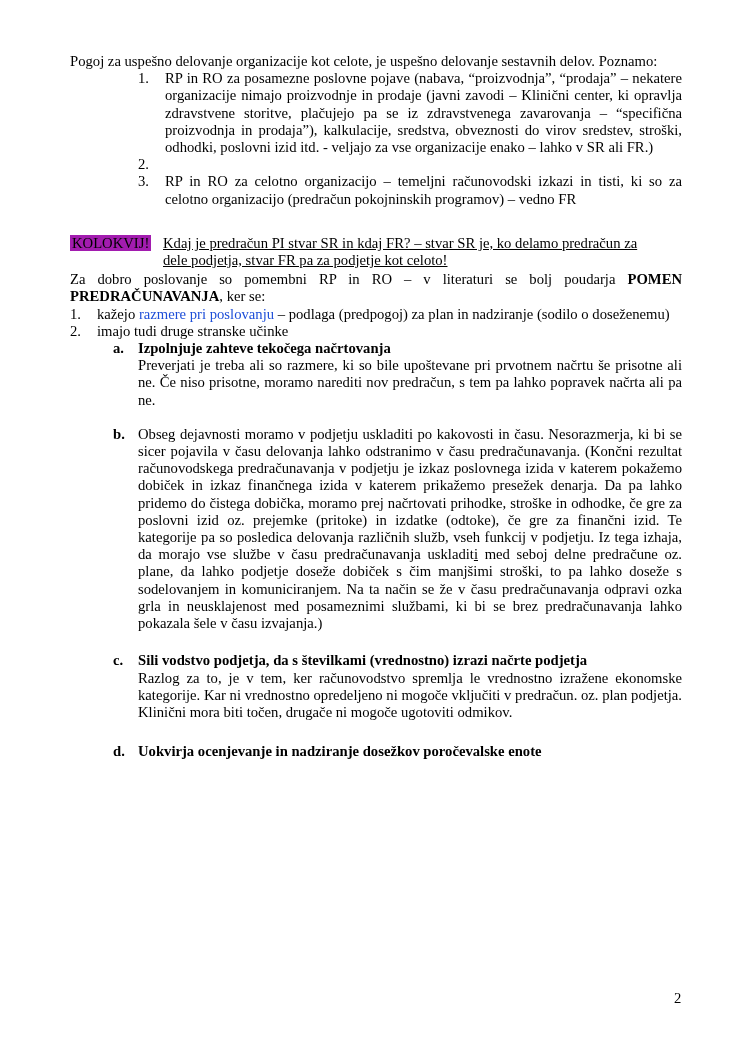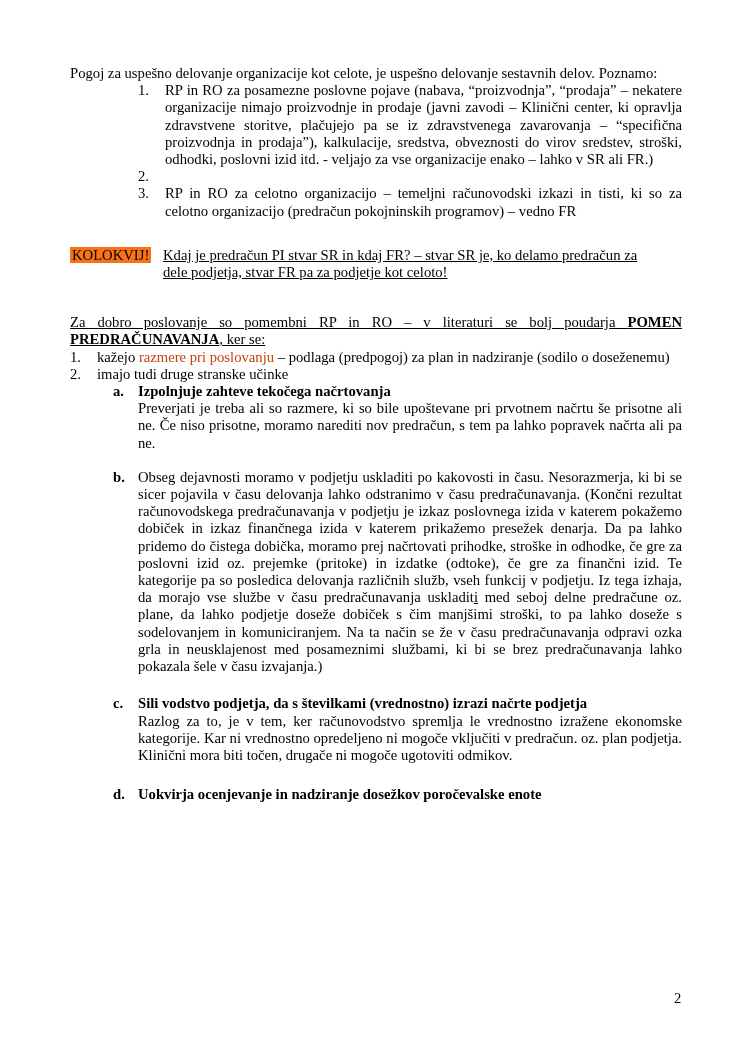--- a/index.html
+++ b/index.html
@@ -5,41 +5,41 @@
   * { box-sizing: border-box; }
   html, body { margin: 0; padding: 0; }
   body {
     width: 750px; height: 1061px;
     background: #ffffff;
     font-family: "Liberation Serif", "DejaVu Serif", serif;
     color: #000000;
   }
   .sheet { position: relative; width: 750px; height: 1061px; overflow: hidden; background: #ffffff; }
   .content {
-    position: absolute; left: 70px; top: 65px; width: 612px;
+    position: absolute; left: 70px; top: 53px; width: 612px;
     font-size: 14.67px; line-height: 17.2px;
   }
   p { margin: 0; }
   .just { text-align: justify; }
   .bold { font-weight: bold; }
   .row { display: flex; align-items: flex-start; }
   .text { flex: 1 1 auto; min-width: 0; }
   
   .toplist .sp { flex: 0 0 68px; }
   .toplist .mk { flex: 0 0 27px; }
   
   .reasons .mk { flex: 0 0 27px; }
   
   .sub .sp { flex: 0 0 43px; }
   .sub .mk { flex: 0 0 25px; }
   .kolokvij { margin-top: 27px; }
   .kolokvij .lbl { flex: 0 0 93px; }
   .kolokvij .hl { padding: 0 2px; }
   .kolokvij .text { white-space: pre-line; text-decoration: underline; }
-  .importance { margin-top: 33px; text-decoration: underline; }
+  .importance { margin-top: 2px; }
   .effect-b { margin-top: 17px; }
   .effect-c { margin-top: 20px; }
   .effect-d { margin-top: 22px; }
   .uline { text-decoration: underline; }
   .pagenum {
     position: absolute; left: 674px; top: 990px;
     font-size: 14.67px; line-height: 17.2px;
   }
 </style>
 </head>
@@ -61,31 +61,31 @@
         <span class="mk">2.</span>
       </div>
       <div class="row toplist">
         <span class="sp"></span>
         <span class="mk">3.</span>
         <div class="text just">RP in RO za celotno organizacijo – temeljni računovodski izkazi in tisti, ki so za celotno organizacijo (predračun pokojninskih programov) – vedno FR</div>
       </div>
     </div>
 
     <div class="row kolokvij">
-      <span class="lbl"><span class="hl" style="background-color: #f97316;">KOLOKVIJ!</span></span>
+      <span class="lbl"><span class="hl" style="background-color: #a21caf;">KOLOKVIJ!</span></span>
       <div class="text">Kdaj je predračun PI stvar SR in kdaj FR? – stvar SR je, ko delamo predračun za
 dele podjetja, stvar FR pa za podjetje kot celoto!</div>
     </div>
 
     <p class="just importance"><span>Za dobro poslovanje so pomembni RP in RO – v literaturi se bolj poudarja </span><span class="bold">POMEN PREDRAČUNAVANJA</span><span>, ker se:</span></p>
 
     <div class="reasons">
       <div class="row">
         <span class="mk">1.</span>
-        <div class="text just"><span>kažejo </span><span style="color: #c2410c;">razmere pri poslovanju</span><span> – podlaga (predpogoj) za plan in nadziranje (sodilo o doseženemu)</span></div>
+        <div class="text just"><span>kažejo </span><span style="color: #1d4ed8;">razmere pri poslovanju</span><span> – podlaga (predpogoj) za plan in nadziranje (sodilo o doseženemu)</span></div>
       </div>
       <div class="row">
         <span class="mk">2.</span>
         <div class="text just"><span>imajo tudi druge stranske učinke</span><span style="color: rgb(224, 31, 31);"></span><span></span></div>
       </div>
     </div>
 
     <div>
 
       <div class="row sub">

